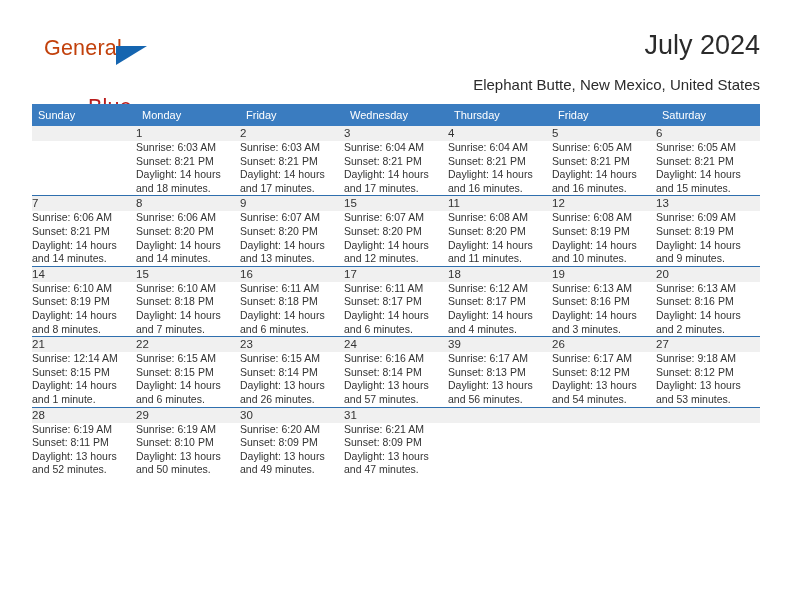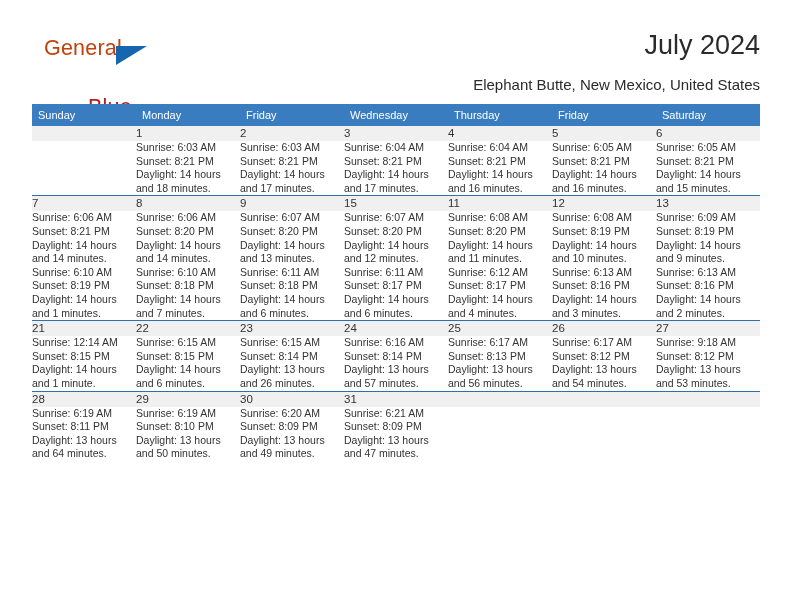--- a/index.html
+++ b/index.html
@@ -273,26 +273,35 @@
             <div>Daylight: 14 hours</div>
             <div>and 10 minutes.</div>
           </td>
           <td class="details">
             <div>Sunrise: 6:09 AM</div>
             <div>Sunset: 8:19 PM</div>
             <div>Daylight: 14 hours</div>
             <div>and 9 minutes.</div>
           </td>
         </tr>
+        <tr class="week-row">
+          <td class="daynum">14</td>
+          <td class="daynum">15</td>
+          <td class="daynum">16</td>
+          <td class="daynum">17</td>
+          <td class="daynum">18</td>
+          <td class="daynum">19</td>
+          <td class="daynum">20</td>
+        </tr>
         <tr>
           <td class="details">
             <div>Sunrise: 6:10 AM</div>
             <div>Sunset: 8:19 PM</div>
             <div>Daylight: 14 hours</div>
-            <div>and 1 minutes.</div>
+            <div>and 8 minutes.</div>
           </td>
           <td class="details">
             <div>Sunrise: 6:10 AM</div>
             <div>Sunset: 8:18 PM</div>
             <div>Daylight: 14 hours</div>
             <div>and 7 minutes.</div>
           </td>
           <td class="details">
             <div>Sunrise: 6:11 AM</div>
             <div>Sunset: 8:18 PM</div>
@@ -322,21 +331,21 @@
             <div>Sunset: 8:16 PM</div>
             <div>Daylight: 14 hours</div>
             <div>and 2 minutes.</div>
           </td>
         </tr>
         <tr class="week-row">
           <td class="daynum">21</td>
           <td class="daynum">22</td>
           <td class="daynum">23</td>
           <td class="daynum">24</td>
-          <td class="daynum">25</td>
+          <td class="daynum">39</td>
           <td class="daynum">26</td>
           <td class="daynum">27</td>
         </tr>
         <tr>
           <td class="details">
             <div>Sunrise: 12:14 AM</div>
             <div>Sunset: 8:15 PM</div>
             <div>Daylight: 14 hours</div>
             <div>and 1 minute.</div>
           </td>
@@ -384,21 +393,21 @@
           <td class="daynum">31</td>
           <td class="daynum empty"></td>
           <td class="daynum empty"></td>
           <td class="daynum empty"></td>
         </tr>
         <tr>
           <td class="details">
             <div>Sunrise: 6:19 AM</div>
             <div>Sunset: 8:11 PM</div>
             <div>Daylight: 13 hours</div>
-            <div>and 64 minutes.</div>
+            <div>and 52 minutes.</div>
           </td>
           <td class="details">
             <div>Sunrise: 6:19 AM</div>
             <div>Sunset: 8:10 PM</div>
             <div>Daylight: 13 hours</div>
             <div>and 50 minutes.</div>
           </td>
           <td class="details">
             <div>Sunrise: 6:20 AM</div>
             <div>Sunset: 8:09 PM</div>

